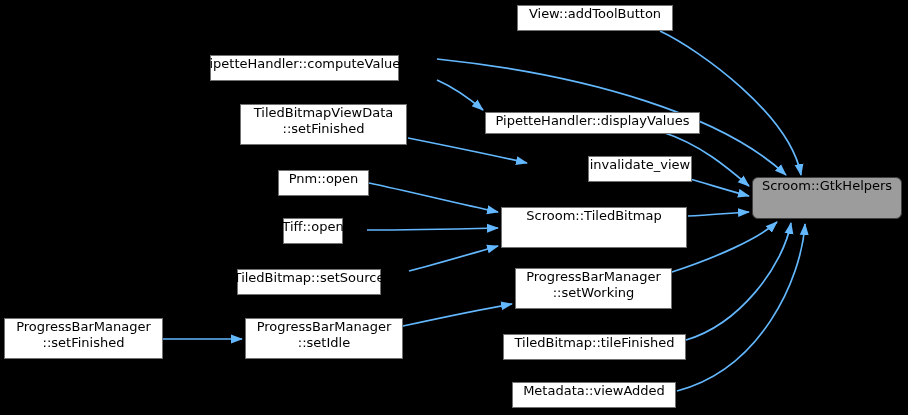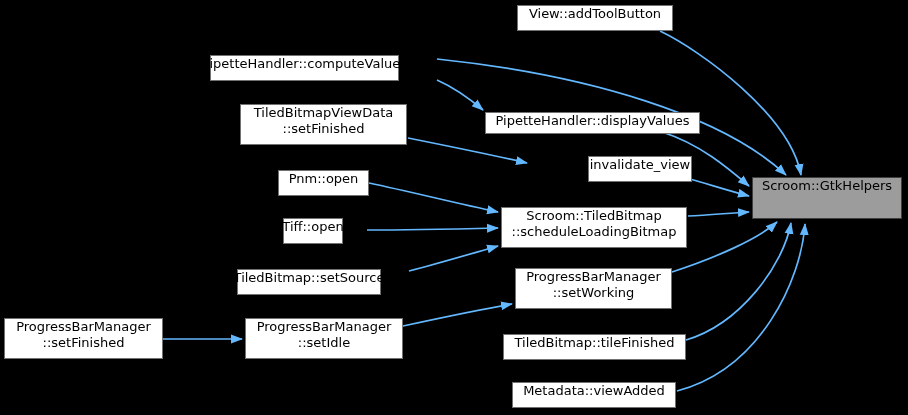--- a/index.html
+++ b/index.html
@@ -34,20 +34,21 @@
     text-align: center;
     font-size: 13px;
     line-height: 16px;
     white-space: nowrap;
     cursor: pointer;
   }
   .node.focus {
     background: var(--focus-fill, #9c9c9c);
     border-color: var(--focus-border, #3f3f3f);
     cursor: default;
+    border-radius: 6px;
   }
   .nline {
     pointer-events: none;
   }
 </style>
 </head>
 <body>
 
 <div class="canvas" id="canvas">
   <svg id="edge-layer" xmlns="http://www.w3.org/2000/svg">
@@ -87,21 +88,20 @@
         <div class="nline">PipetteHandler::displayValues</div>
       </div>
       <div class="node" style="left: 560px; top: 156px; width: 104px; height: 26px; margin-left: 28px;">
         <div class="nline">invalidate_view</div>
       </div>
       <div class="node" style="left: 278px; top: 170px; width: 91px; height: 26px;">
         <div class="nline">Pnm::open</div>
       </div>
       <div class="node" style="left: 501px; top: 207px; width: 186px; height: 41px;">
         <div class="nline">Scroom::TiledBitmap</div>
-        <div class="nline">::scheduleLoadingBitmap</div>
       </div>
       <div class="node" style="left: 283px; top: 218px; width: 60px; height: 26px;">
         <div class="nline">Tiff::open</div>
       </div>
       <div class="node" style="left: 237px; top: 269px; width: 144px; height: 26px;">
         <div class="nline">TiledBitmap::setSource</div>
       </div>
       <div class="node" style="left: 515px; top: 268px; width: 157px; height: 41px;">
         <div class="nline">ProgressBarManager</div>
         <div class="nline">::setWorking</div>

